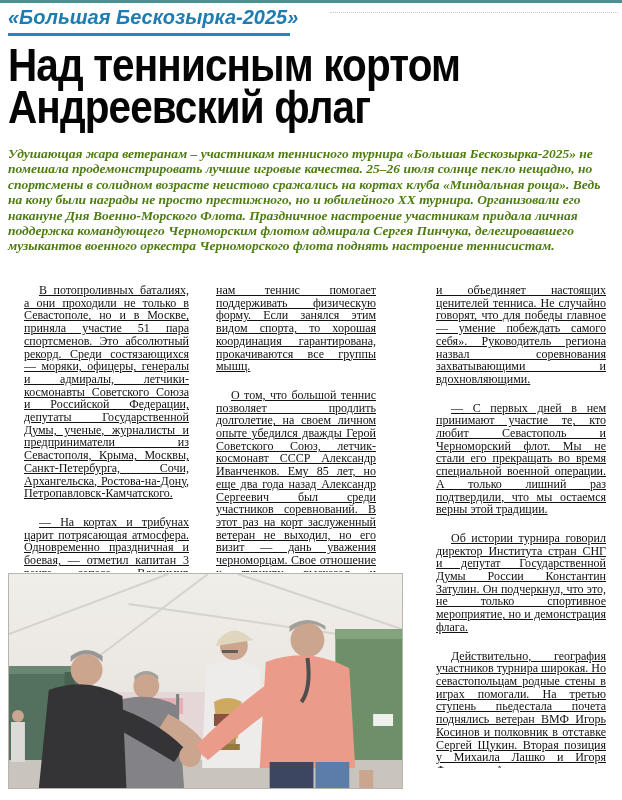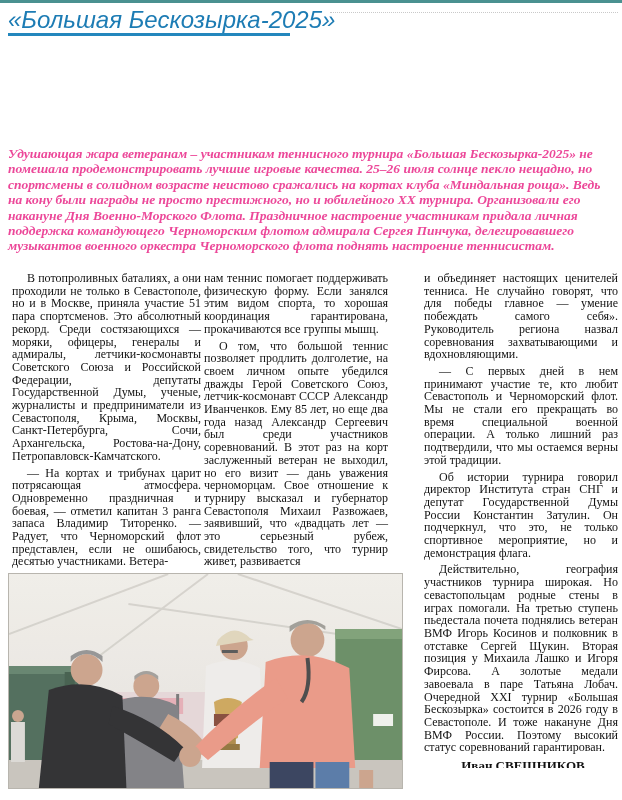--- a/index.html
+++ b/index.html
@@ -6,39 +6,39 @@
   #page{
     position:relative;width:622px;height:800px;background:#ffffff;
     font-family:"Liberation Serif",serif;color:#111;overflow:hidden;
   }
   
   .top-rule{position:absolute;left:0;top:0;width:622px;height:3px;background:#4a9190;}
   .top-dotted{position:absolute;left:330px;right:4px;top:12px;border-top:1px dotted #c9c9c9;}
   
   .kicker{
     position:absolute;left:8px;top:6px;
-    font-family:"Liberation Sans",sans-serif;font-weight:normal;font-style:italic;
-    font-size:24px;color:#1d7cb4;letter-spacing:0;
+    font-family:"Liberation Sans",sans-serif;font-weight:bold;font-style:italic;
+    font-size:20px;color:#1d7cb4;letter-spacing:0;
   }
   .kicker-underline{position:absolute;left:8px;top:33px;width:282px;height:3px;background:#2387bd;}
   
   .headline{
     position:absolute;left:8px;top:44px;width:610px;
     font-family:"Liberation Sans",sans-serif;font-weight:bold;color:#050505;
     font-size:46px;line-height:42px;letter-spacing:-1px;
   }
   .headline .hl-line{display:inline-block;transform:scaleX(0.88);transform-origin:left center;white-space:nowrap;}
   
   .lede{
     position:absolute;left:8px;top:146px;width:604px;
-    font-weight:bold;font-style:italic;font-size:13.5px;line-height:15.4px;color:#ec4899;
+    font-weight:bold;font-style:italic;font-size:13.5px;line-height:15.4px;color:#4d7c0f;
   }
   
   .col{position:absolute;top:268px;font-size:12px;line-height:12.7px;text-align:justify;overflow:hidden;}
-  .col p{margin:4px;}
+  .col p{margin:16px;text-decoration:underline;}
   .col p.ind{text-indent:15px;}
   #col1{left:8px;width:197px;height:304px;}
   #col2{left:200px;width:192px;height:304px;}
   #col3{left:420px;width:202px;height:500px;}
   
   .byline{margin-top:2px;text-align:right;padding-right:34px;font-size:13px;line-height:15px;}
   .byline .author{font-weight:bold;}
   .byline .credit{font-weight:bold;font-style:italic;}
   
   .photo{
@@ -51,20 +51,24 @@
 <body>
 
 <div id="page">
 
   <div class="top-rule"></div>
   <div class="top-dotted"></div>
 
   <div class="kicker">«Большая Бескозырка-2025»</div>
   <div class="kicker-underline"></div>
 
+  <h1 class="headline" style="margin:0;">
+    <span class="hl-line">Над теннисным кортом</span><br>
+    <span class="hl-line">Андреевский флаг</span>
+  </h1>
 
   <div class="lede">Удушающая жара ветеранам – участникам теннисного турнира «Большая Бескозырка-2025» не помешала продемонстрировать лучшие игровые качества. 25–26 июля солнце пекло нещадно, но спортсмены в солидном возрасте неистово сражались на кортах клуба «Миндальная роща». Ведь на кону были награды не просто престижного, но и юбилейного XX турнира. Организовали его накануне Дня Военно-Морского Флота. Праздничное настроение участникам придала личная поддержка командующего Черноморским флотом адмирала Сергея Пинчука, делегировавшего музыкантов военного оркестра Черноморского флота поднять настроение теннисистам.</div>
 
   <div class="col" id="col1">
     <p class="ind">В потопроливных баталиях, а они проходили не только в Севастополе, но и в Москве, приняла участие 51 пара спортсменов. Это абсолютный рекорд. Среди состязающихся — моряки, офицеры, генералы и адмиралы, летчики-космонавты Советского Союза и Российской Федерации, депутаты Государственной Думы, ученые, журналисты и предприниматели из Севастополя, Крыма, Москвы, Санкт-Петербурга, Сочи, Архангельска, Ростова-на-Дону, Петропавловск-Камчатского.</p>
     <p class="ind">— На кортах и трибунах царит потрясающая атмосфера. Одновременно праздничная и боевая, — отметил капитан 3 ранга запаса Владимир Титоренко. — Радует, что Черноморский флот представлен, если не ошибаюсь, десятью участниками. Ветера-</p>
   </div>
 
   <div class="col" id="col2">
     <p>нам теннис помогает поддерживать физическую форму. Если занялся этим видом спорта, то хорошая координация гарантирована, прокачиваются все группы мышц.</p>

